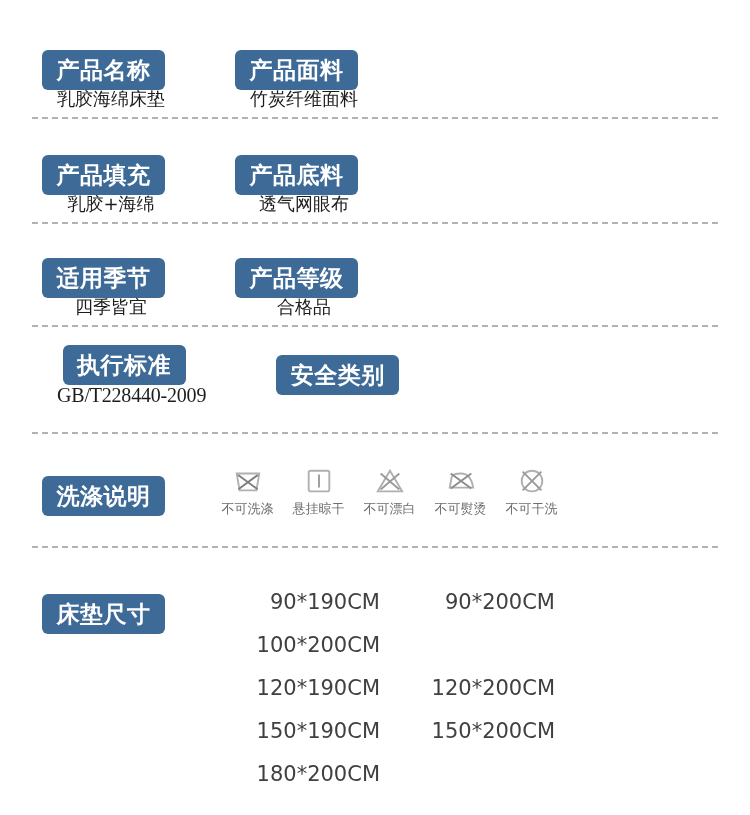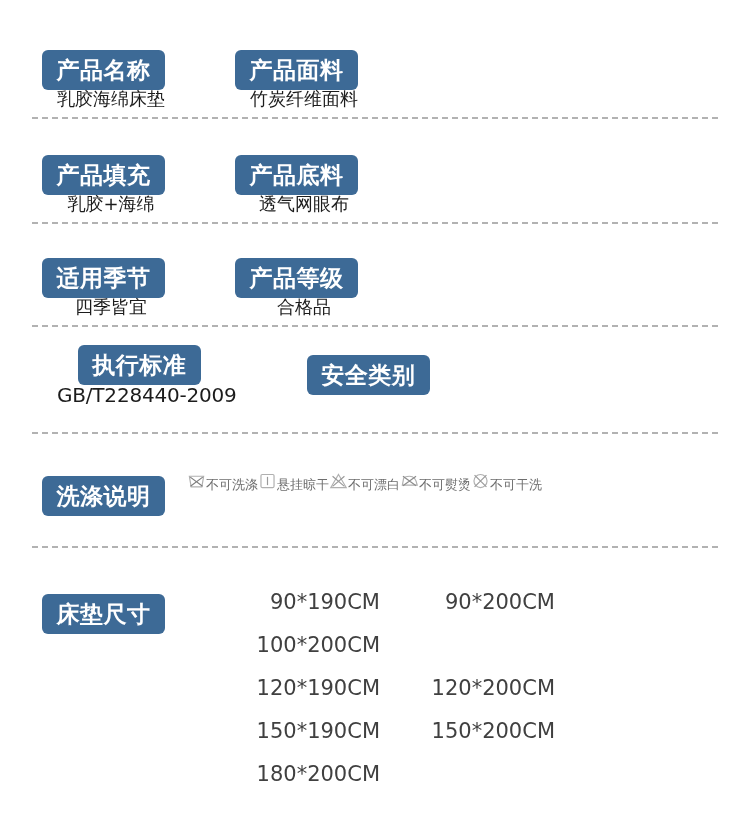--- a/index.html
+++ b/index.html
@@ -60,53 +60,55 @@
     margin-left: 15px;
     font-size: 18px;
     font-weight: 400;
     color: #1c1c1c;
     white-space: nowrap;
     line-height: 1;
   }
   .spec-value.code {
     font-size: 20px;
     letter-spacing: -0.2px;
+    font-family: Liberation Serif, serif;
   }
 
   
   .divider {
     position: absolute;
     left: 32px;
     width: 686px;
     height: 0;
     border-top: 2px dashed #b2b2b2;
   }
 
   
   .wash-row {
     position: absolute;
     left: 0;
     top: 466px;
     width: 750px;
     display: flex;
     align-items: flex-start;
+    gap: 25px;
   }
   .wash-badge-wrap {
     margin-left: 42px;
     padding-top: 10px;
   }
   .wash-icons {
     margin-left: 22px;
     display: flex;
     align-items: flex-start;
   }
   .wash-item {
     width: 71px;
     display: flex;
-    flex-direction: row;
+    flex-direction: column;
     align-items: center;
   }
   .wash-glyph {
     width: 30px;
     height: 30px;
     display: block;
   }
   .wash-caption {
     margin-top: 6px;
     font-size: 13px;

